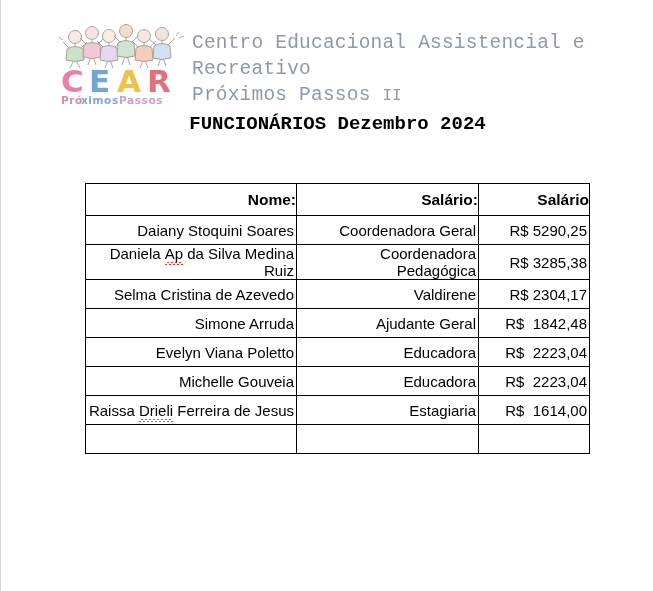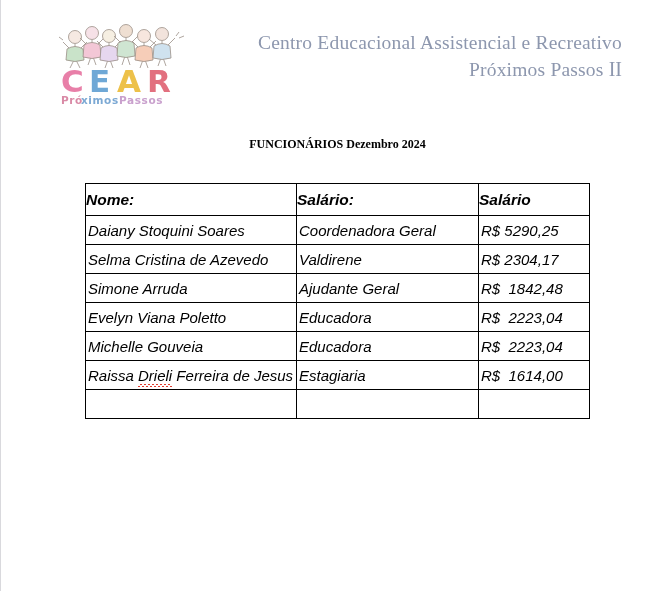--- a/index.html
+++ b/index.html
@@ -40,70 +40,68 @@
     left: 57px;
     top: 20px;
     width: 132px;
     height: 86px;
   }
   #logo svg { display: block; }
 
   
   #org-title {
     position: absolute;
-    left: 202px;
+    left: 192px;
     top: 30px;
     width: 420px;
-    text-align: right;
-    font-family: Liberation Serif, serif;
+    text-align: left;
+    font-family: Liberation Mono, monospace;
     font-size: 19.5px;
     line-height: 26px;
     color: #8d97ae;
     letter-spacing: 0.2px;
   }
   #org-title .line2 .numeral {
-    font-size: 20px;
+    font-size: 16px;
     letter-spacing: 0px;
   }
 
   
   #doc-subtitle {
     position: absolute;
     left: 0px;
     top: 113px;
     width: 653px;
     text-align: center;
-    font-family: Liberation Serif, serif;
+    font-family: Liberation Mono, monospace;
     font-weight: bold;
-    font-size: 12px;
+    font-size: 19px;
     color: #000000;
     padding-left: 22px;
     box-sizing: border-box;
-    margin-top: 24px;
   }
 
   
   #staff-table {
     position: absolute;
     left: 85px;
     top: 183px;
     width: 504px;
     border-collapse: collapse;
     table-layout: fixed;
   }
   #staff-table col.c-name { width: 211px; }
   #staff-table col.c-role { width: 182px; }
   #staff-table col.c-sal  { width: 111px; }
 
   #staff-table th, #staff-table td {
     border: 1px solid #000000;
-    text-align: left;
+    text-align: right;
     color: #000000;
     font-family: "Liberation Sans", sans-serif;
-    font-style: italic;
   }
   #staff-table th {
     height: 31px;
     font-size: 15.5px;
     font-weight: bold;
     padding: 0;
   }
   #staff-table td {
     height: 28px;
     font-size: 15px;
@@ -211,20 +209,25 @@
         <th>Salário</th>
       </tr>
     </thead>
     <tbody id="staff-table-body">
         <tr>
           <td>Daiany Stoquini Soares</td>
           <td>Coordenadora Geral</td>
           <td class="salary">R$ 5290,25</td>
         </tr>
         <tr>
+          <td><span>Daniela </span><span class="misspell">Ap</span><span> da Silva Medina Ruiz</span></td>
+          <td>Coordenadora Pedagógica</td>
+          <td class="salary">R$ 3285,38</td>
+        </tr>
+        <tr>
           <td>Selma Cristina de Azevedo</td>
           <td>Valdirene</td>
           <td class="salary">R$ 2304,17</td>
         </tr>
         <tr>
           <td>Simone Arruda</td>
           <td>Ajudante Geral</td>
           <td class="salary">R$  1842,48</td>
         </tr>
         <tr>

